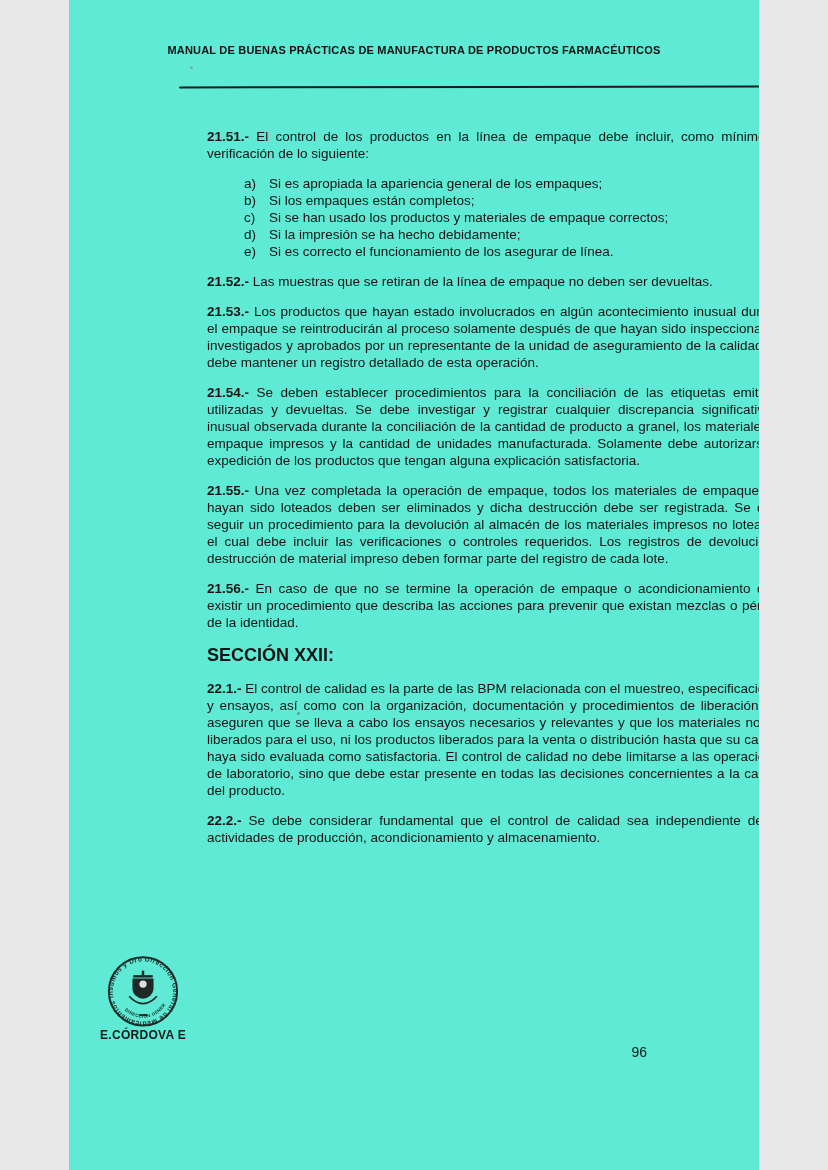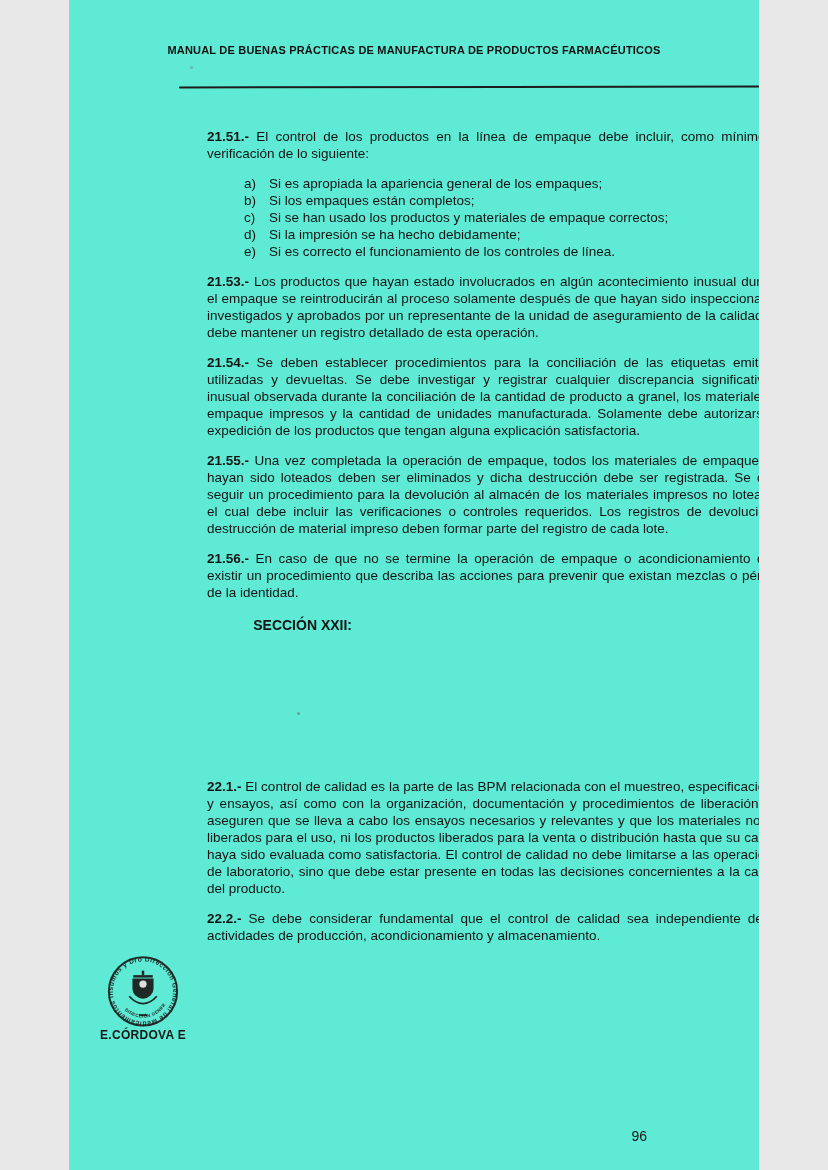--- a/index.html
+++ b/index.html
@@ -48,23 +48,22 @@
   .para { margin: 0 0 13px 0; }
   .num { font-weight: bold; }
   .checklist { margin: 0 0 13px 0; padding-left: 37px; }
   .li-row { display: flex; }
   .li-m { width: 25px; flex: 0 0 25px; }
   .li-t { flex: 1; }
   .section-heading {
     display: flex;
     margin: 16px 0 16px 0;
     font-weight: bold;
-    font-size: 14px;
-    text-align: right;
-    flex-direction: column;
+    font-size: 18px;
+    text-align: left;
   }
   .sec-num { width: 145px; flex: 0 0 145px; }
   
   .stamp {
     position: absolute;
     left: 22px;
     top: 954px;
     width: 104px;
     text-align: center;
   }
@@ -74,21 +73,21 @@
     font-size: 12px;
     font-weight: bold;
     letter-spacing: 0.3px;
     color: #161616;
     white-space: nowrap;
   }
   
   .page-number {
     position: absolute;
     right: 112px;
-    top: 1128px;
+    top: 1044px;
     font-size: 14px;
     color: #141414;
   }
   
   .speck { position: absolute; background: #777; border-radius: 50%; opacity: .45; }
   .sp1 { left: 121px; top: 66px;  width: 3px; height: 3px; }
   .sp2 { left: 228px; top: 712px; width: 3px; height: 3px; opacity:.7; }
   .sp3 { left: 742px; top: 948px; width: 2px; height: 2px; }
   .sp4 { left: 766px; top: 972px; width: 3px; height: 2px; }
   .sp5 { left: 724px; top: 1005px; width: 2px; height: 2px; }
@@ -120,24 +119,25 @@
       <div class="li-row">
           <span class="li-m">c)</span>
           <span class="li-t">Si se han usado los productos y materiales de empaque correctos;</span>
         </div>
       <div class="li-row">
           <span class="li-m">d)</span>
           <span class="li-t">Si la impresión se ha hecho debidamente;</span>
         </div>
       <div class="li-row">
           <span class="li-m">e)</span>
-          <span class="li-t">Si es correcto el funcionamiento de los controles de línea.</span>
+          <span class="li-t">Si es correcto el funcionamiento de los asegurar de línea.</span>
         </div>
     </div>
 
+    <p class="para"><span class="num">21.52.-</span><span> Las muestras que se retiran de la línea de empaque no deben ser devueltas.</span></p>
 
     <p class="para"><span class="num">21.53.-</span><span> Los productos que hayan estado involucrados en algún acontecimiento inusual durante el empaque se reintroducirán al proceso solamente después de que hayan sido inspeccionados, investigados y aprobados por un representante de la unidad de aseguramiento de la calidad. Se debe mantener un registro detallado de esta operación.</span></p>
 
     <p class="para"><span class="num">21.54.-</span><span> Se deben establecer procedimientos para la conciliación de las etiquetas emitidas, utilizadas y devueltas. Se debe investigar y registrar cualquier discrepancia significativa o inusual observada durante la conciliación de la cantidad de producto a granel, los materiales de empaque impresos y la cantidad de unidades manufacturada. Solamente debe autorizarse la expedición de los productos que tengan alguna explicación satisfactoria.</span></p>
 
     <p class="para"><span class="num">21.55.-</span><span> Una vez completada la operación de empaque, todos los materiales de empaque que hayan sido loteados deben ser eliminados y dicha destrucción debe ser registrada. Se debe seguir un procedimiento para la devolución al almacén de los materiales impresos no loteados, el cual debe incluir las verificaciones o controles requeridos. Los registros de devolución y destrucción de material impreso deben formar parte del registro de cada lote.</span></p>
 
     <p class="para"><span class="num">21.56.-</span><span> En caso de que no se termine la operación de empaque o acondicionamiento debe existir un procedimiento que describa las acciones para prevenir que existan mezclas o pérdida de la identidad.</span></p>
 
 

